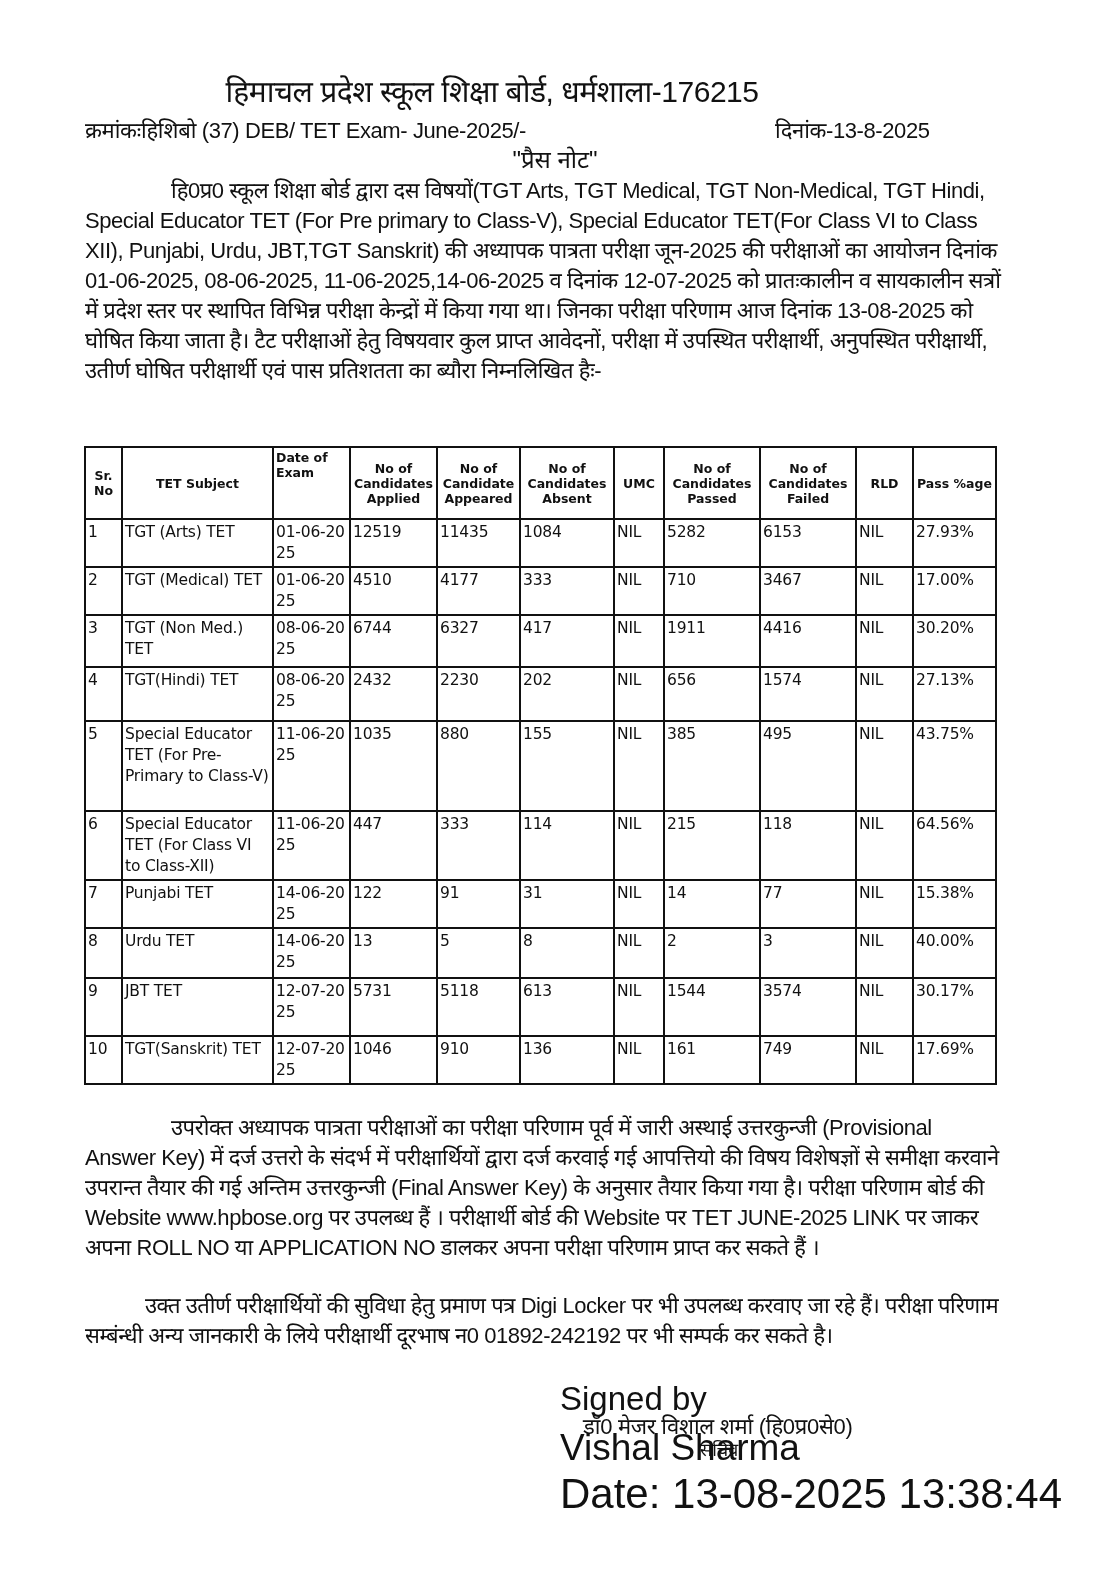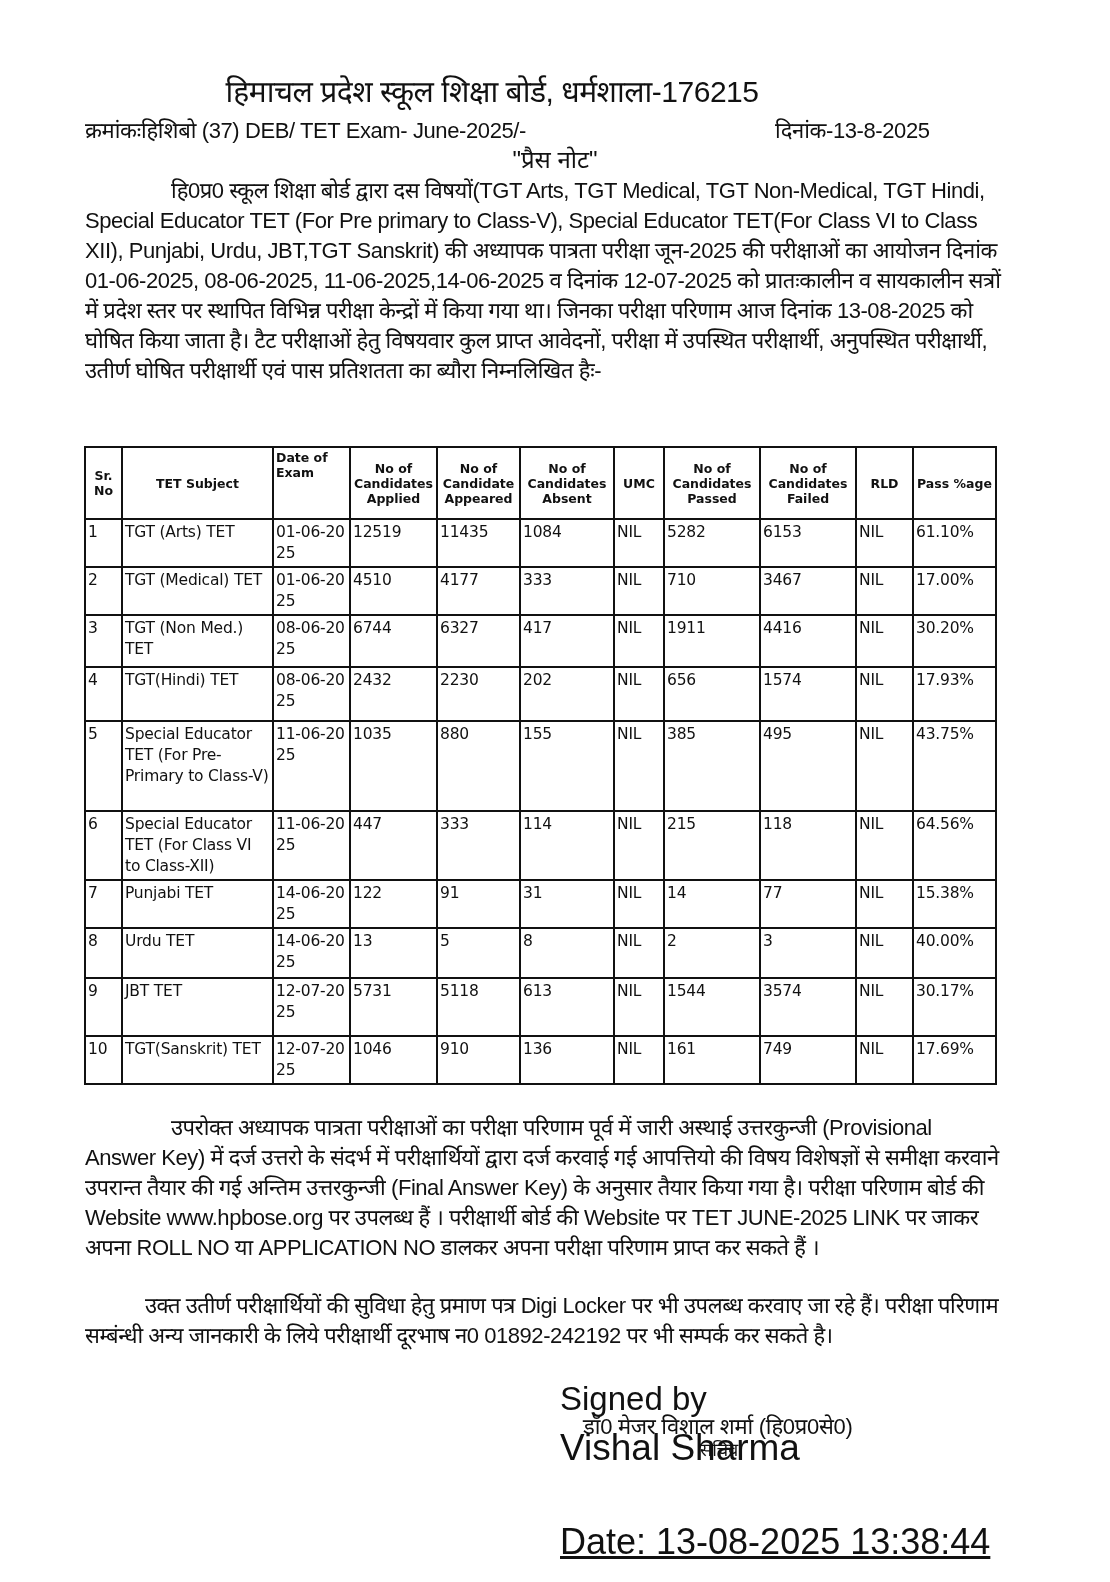--- a/index.html
+++ b/index.html
@@ -19,21 +19,21 @@
   table.results th, table.results td { border:2px solid #111; vertical-align:top; padding:2px 2px; line-height:21px; }
   table.results th { font-size:12.5px; font-weight:bold; line-height:15px; vertical-align:middle; text-align:center; }
   table.results th.left { text-align:left; vertical-align:top; }
   table.results td { font-size:15.5px; letter-spacing:-0.2px; }
   table.results tr.total td { font-weight:bold; text-align:center; vertical-align:middle; line-height:24px; font-size:15.5px; }
 
   .sig1 { left:560px; top:1380px; font-size:33px; }
   .sig-hi { left:583px; top:1410px; font-size:22px; letter-spacing:-0.3px; }
   .sig2 { left:560px; top:1427px; font-size:37px; }
   .sig-hi2 { left:700px; top:1437px; font-size:18px; }
-  .sig3 { left:560px; top:1521px; font-size:36px;text-decoration:underline; }
+  .sig3 { left:560px; top:1470px; font-size:42px; }
 </style>
 </head>
 <body>
 
 <div class="abs title">हिमाचल प्रदेश स्कूल शिक्षा बोर्ड, धर्मशाला-176215</div>
 <div class="abs ref">क्रमांकःहिशिबो (37) DEB/ TET Exam- June-2025/-</div>
 <div class="abs date">दिनांक-13-8-2025</div>
 <div class="abs press">"प्रैस नोट"</div>
 
 <div class="para p1"><span class="indent"></span><span>हि0प्र0 स्कूल शिक्षा बोर्ड द्वारा दस विषयों(TGT Arts, TGT Medical, TGT Non-Medical, TGT Hindi, Special Educator TET (For Pre primary to Class-V), Special Educator TET(For Class VI to Class XII), Punjabi, Urdu, JBT,TGT Sanskrit) की अध्यापक पात्रता परीक्षा जून-2025 की परीक्षाओं का आयोजन दिनांक 01-06-2025, 08-06-2025, 11-06-2025,14-06-2025 व दिनांक 12-07-2025 को प्रातःकालीन व सायकालीन सत्रों में प्रदेश स्तर पर स्थापित विभिन्न परीक्षा केन्द्रों में किया गया था। जिनका परीक्षा परिणाम आज दिनांक 13-08-2025 को घोषित किया जाता है। टैट परीक्षाओं हेतु विषयवार कुल प्राप्त आवेदनों, परीक्षा में उपस्थित परीक्षार्थी, अनुपस्थित परीक्षार्थी, उतीर्ण घोषित परीक्षार्थी एवं पास प्रतिशतता का ब्यौरा निम्नलिखित हैः-</span></div>
@@ -72,21 +72,21 @@
         <td>1</td>
         <td>TGT (Arts) TET</td>
         <td style="white-space: normal; word-break: break-all;">01-06-2025</td>
         <td>12519</td>
         <td>11435</td>
         <td>1084</td>
         <td>NIL</td>
         <td>5282</td>
         <td>6153</td>
         <td>NIL</td>
-        <td>61.10%</td>
+        <td>27.93%</td>
       </tr>
       <tr style="height: 46px;">
         <td>2</td>
         <td>TGT (Medical) TET</td>
         <td style="white-space: normal; word-break: break-all;">01-06-2025</td>
         <td>4510</td>
         <td>4177</td>
         <td>333</td>
         <td>NIL</td>
         <td>710</td>
@@ -111,21 +111,21 @@
         <td>4</td>
         <td>TGT(Hindi) TET</td>
         <td style="white-space: normal; word-break: break-all;">08-06-2025</td>
         <td>2432</td>
         <td>2230</td>
         <td>202</td>
         <td>NIL</td>
         <td>656</td>
         <td>1574</td>
         <td>NIL</td>
-        <td>17.93%</td>
+        <td>27.13%</td>
       </tr>
       <tr style="height: 90px;">
         <td>5</td>
         <td>Special Educator TET (For Pre-Primary to Class-V)</td>
         <td style="white-space: normal; word-break: break-all;">11-06-2025</td>
         <td>1035</td>
         <td>880</td>
         <td>155</td>
         <td>NIL</td>
         <td>385</td>

